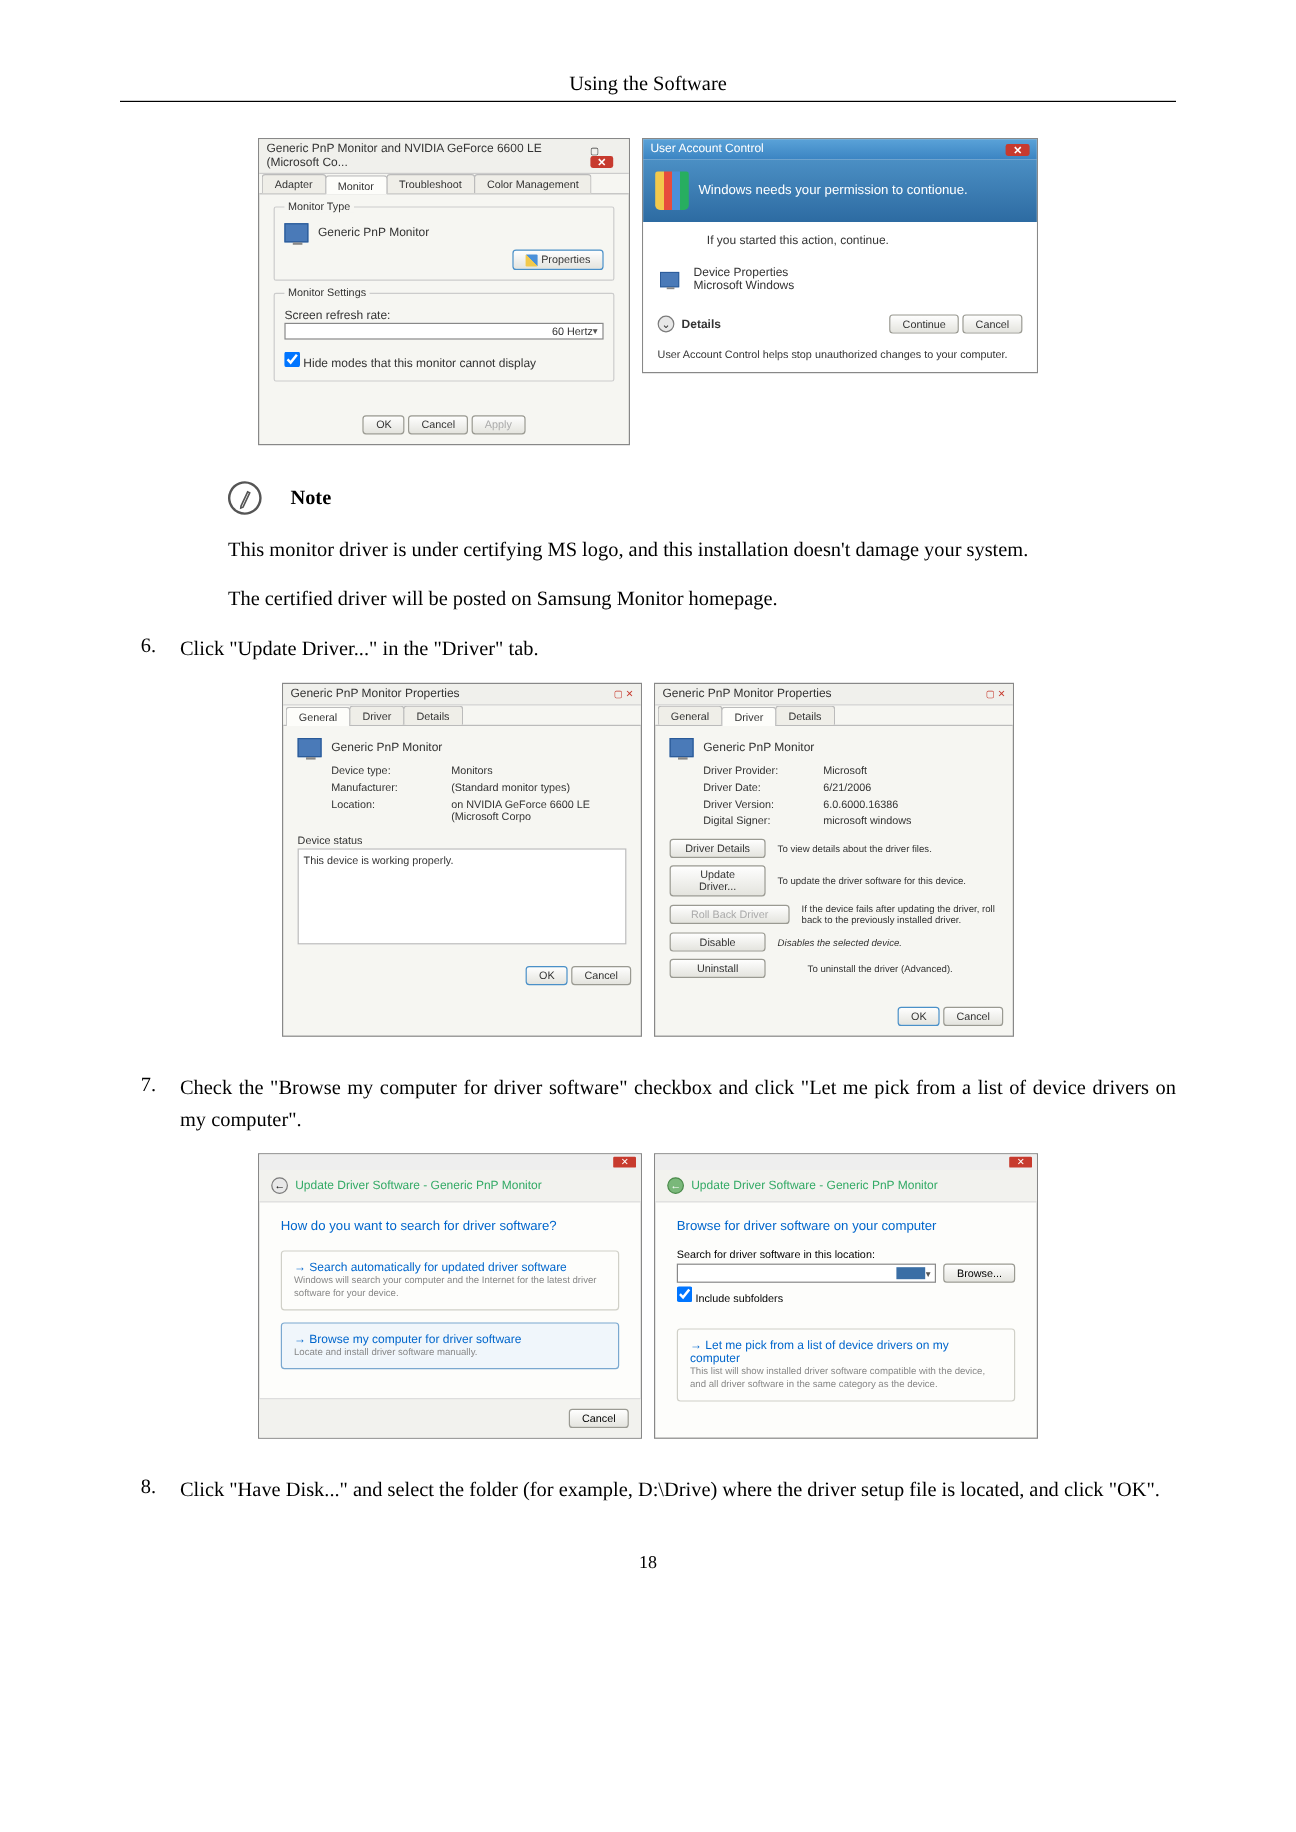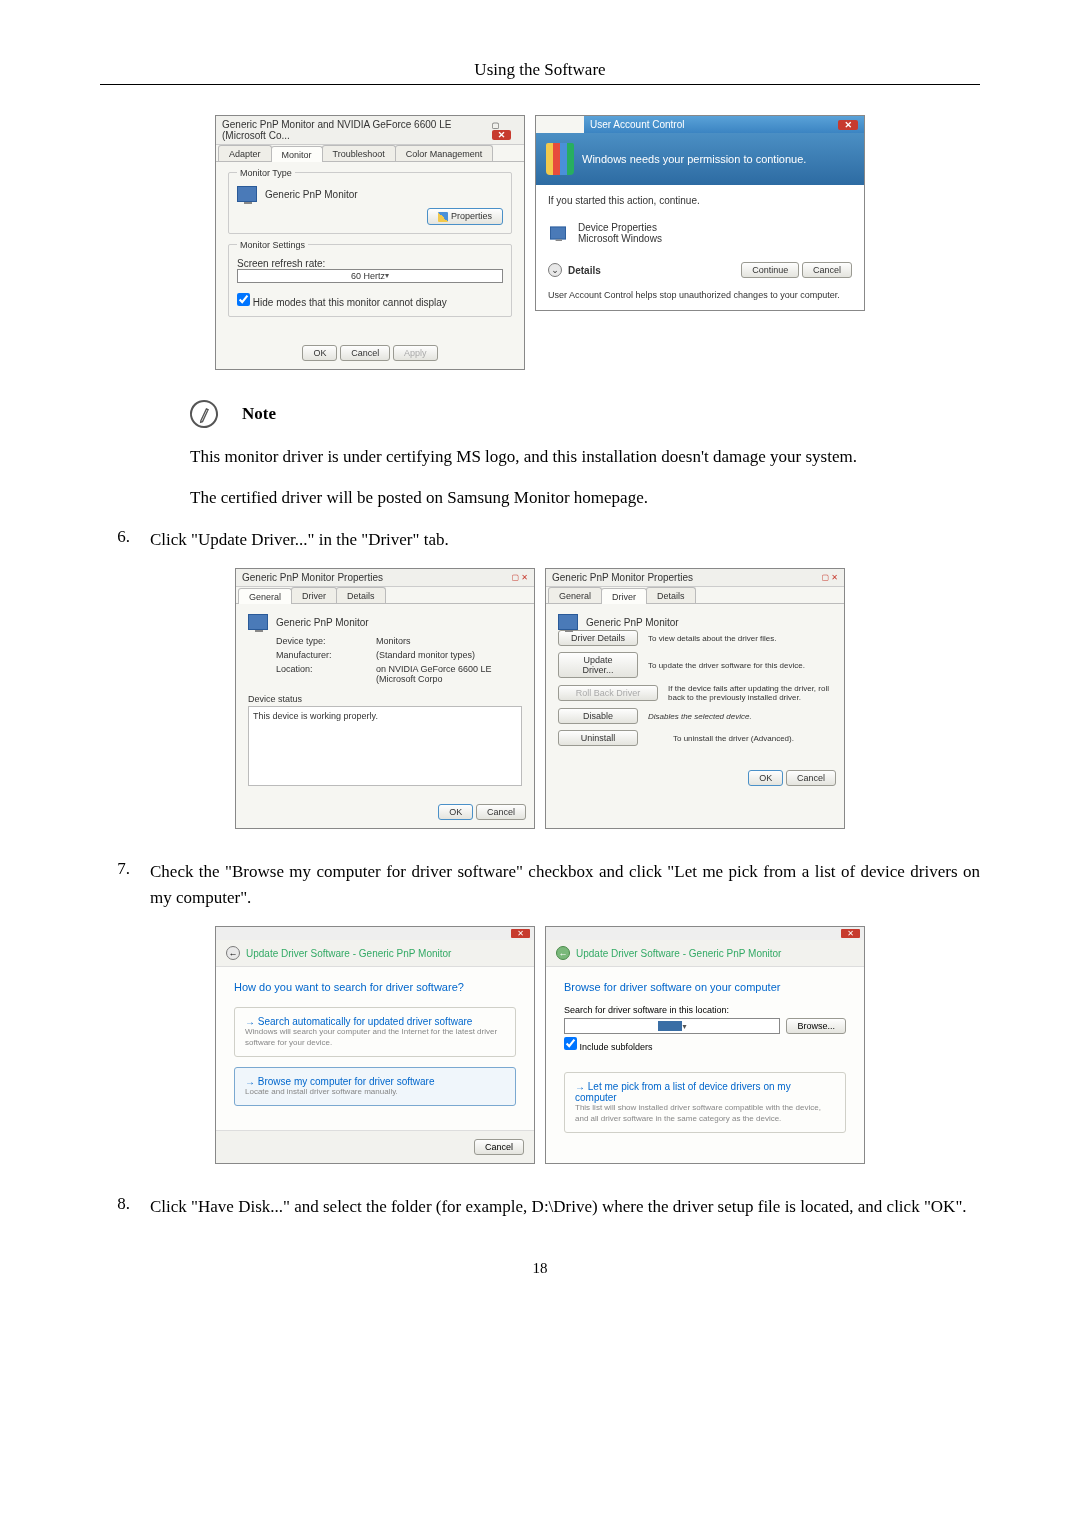--- a/index.html
+++ b/index.html
@@ -3,32 +3,32 @@
   <meta charset="utf-8">
   <style>
     * { margin: 0; padding: 0; box-sizing: border-box; }
     body { font-family: Georgia, 'Times New Roman', serif; background: #fff; width: 1080px; margin: 0 auto; color: #000; }
     .page { padding: 60px 100px 40px 100px; }
     .header-title { text-align: center; font-size: 17px; margin-bottom: 4px; }
     .header-rule { border: none; border-top: 1px solid #000; margin-bottom: 30px; }
     .img-row { display: flex; gap: 10px; justify-content: center; margin-bottom: 30px; }
     .win-dialog { border: 1px solid #888; background: #f6f6f2; font-family: Tahoma, Arial, sans-serif; font-size: 10px; color: #333; }
     .win-titlebar { padding: 3px 6px; font-size: 10px; }
-    .win-titlebar.blue { background: linear-gradient(#5aa2d8, #3b84c2); color: #fff; display:flex; justify-content:space-between; align-items:center;margin-left:48px; }
+    .win-titlebar.blue { background: linear-gradient(#5aa2d8, #3b84c2); color: #fff; display:flex; justify-content:space-between; align-items:center; }
     .win-titlebar.light { background: #f0f0ec; border-bottom: 1px solid #ccc; display:flex; justify-content:space-between; align-items:center; }
     .close-x { background:#c73a2e; color:#fff; padding:0 6px; border-radius:2px; font-weight:bold; font-size:9px;}
     .tabs { display:flex; border-bottom:1px solid #bbb; padding-left:2px; background:#f6f6f2;}
     .tab { padding:3px 10px 2px; border:1px solid #bbb; border-bottom:none; margin-right:-1px; background:#efeee8; border-radius:3px 3px 0 0; font-size:9px;}
     .tab.active { background:#fdfdfa; position:relative; top:1px;}
     .panel-body { padding: 10px 12px; }
     .fieldset { border:1px solid #ccc; padding:8px; margin-bottom:10px; border-radius:2px;}
     .fieldset-title { font-size:9px; position:relative; top:-14px; background:#f6f6f2; display:inline-block; padding:0 3px; }
     .btn { background: linear-gradient(#fefefe,#e4e4de); border:1px solid #9a9a92; border-radius:3px; padding:2px 10px; font-size:9px; display:inline-block; }
     .btn.blue-border { border:1px solid #4a90c8; }
-    .select { border:1px solid #888; background:#fff; padding:1px 4px; font-size:9px; display:flex; justify-content:center; align-items:center;}
+    .select { border:1px solid #888; background:#fff; padding:1px 4px; font-size:9px; display:flex; justify-content:flex-end; align-items:center;}
     .shield-icon { display:inline-block; width:10px; height:10px; background:linear-gradient(45deg,#f2c94c 50%,#4a90d9 50%); border-radius:1px; margin-right:3px; vertical-align:middle;}
     .monitor-icon { display:inline-block; width:20px; height:16px; background:#4a7ab8; border:1px solid #2a5a98; position:relative; }
     .monitor-icon::after{content:'';position:absolute;bottom:-3px;left:6px;width:8px;height:2px;background:#888;}
     .note-row { display:flex; align-items:center; gap:24px; margin-bottom:16px; font-family:Georgia,serif; }
     .note-icon { width:28px; height:28px; border:2px solid #555; border-radius:50%; display:flex; align-items:center; justify-content:center; transform:rotate(-20deg);}
     .note-icon svg { width:16px; height:16px; }
     .body-text { font-size:17px; line-height:1.5; margin-bottom:16px; text-align:justify;}
     .step-row { display:flex; gap:20px; margin-bottom:16px; }
     .step-num { width:30px; font-size:17px; text-align:right;}
     .step-text { flex:1; font-size:17px; line-height:1.5; text-align:justify;}
@@ -100,21 +100,21 @@
     <div class="win-dialog" style="width:330px;height:fit-content;">
       <div class="win-titlebar blue">
         <span>User Account Control</span>
         <span class="close-x">✕</span>
       </div>
       <div class="uac-banner">
         <div class="uac-shield"></div>
         <span style="font-size:11px;">Windows needs your permission to contionue.</span>
       </div>
       <div class="panel-body" style="background:#fff;">
-        <div style="margin-bottom:10px;">If you started this action, continue.</div>
+        <div style="margin-bottom:10px;margin-left:41px;">If you started this action, continue.</div>
         <div class="info-row">
           <span class="monitor-icon" style="transform:scale(0.8);"></span>
           <div>
             <div style="font-weight:normal;">Device Properties</div>
             <div>Microsoft Windows</div>
           </div>
         </div>
         <div style="display:flex;justify-content:space-between;align-items:center;margin-top:12px;">
           <span style="display:flex;align-items:center;gap:6px;">
             <span class="arrow-circle">⌄</span>
@@ -190,20 +190,30 @@
       <div class="tabs">
         <div class="tab">General</div>
         <div class="tab active">Driver</div>
         <div class="tab">Details</div>
       </div>
       <div class="panel-body">
         <div style="display:flex;align-items:center;gap:8px;">
           <span class="monitor-icon"></span>
           <span>Generic PnP Monitor</span>
         </div>
+        <div class="driver-grid">
+          <span>Driver Provider:</span>
+            <span>Microsoft</span>
+          <span>Driver Date:</span>
+            <span>6/21/2006</span>
+          <span>Driver Version:</span>
+            <span>6.0.6000.16386</span>
+          <span>Digital Signer:</span>
+            <span>microsoft windows</span>
+        </div>
         <div class="driver-btn-row">
             <span class="btn" style="width:80px;text-align:center;">Driver Details</span>
             <span style="font-size:8px;flex:1;">To view details about the driver files.</span>
           </div>
         <div class="driver-btn-row">
             <span class="btn" style="width:80px;text-align:center;">Update Driver...</span>
             <span style="font-size:8px;flex:1;">To update the driver software for this device.</span>
           </div>
         <div class="driver-btn-row">
             <span class="btn" style="width:100px;text-align:center;color:#aaa;">Roll Back Driver</span>

